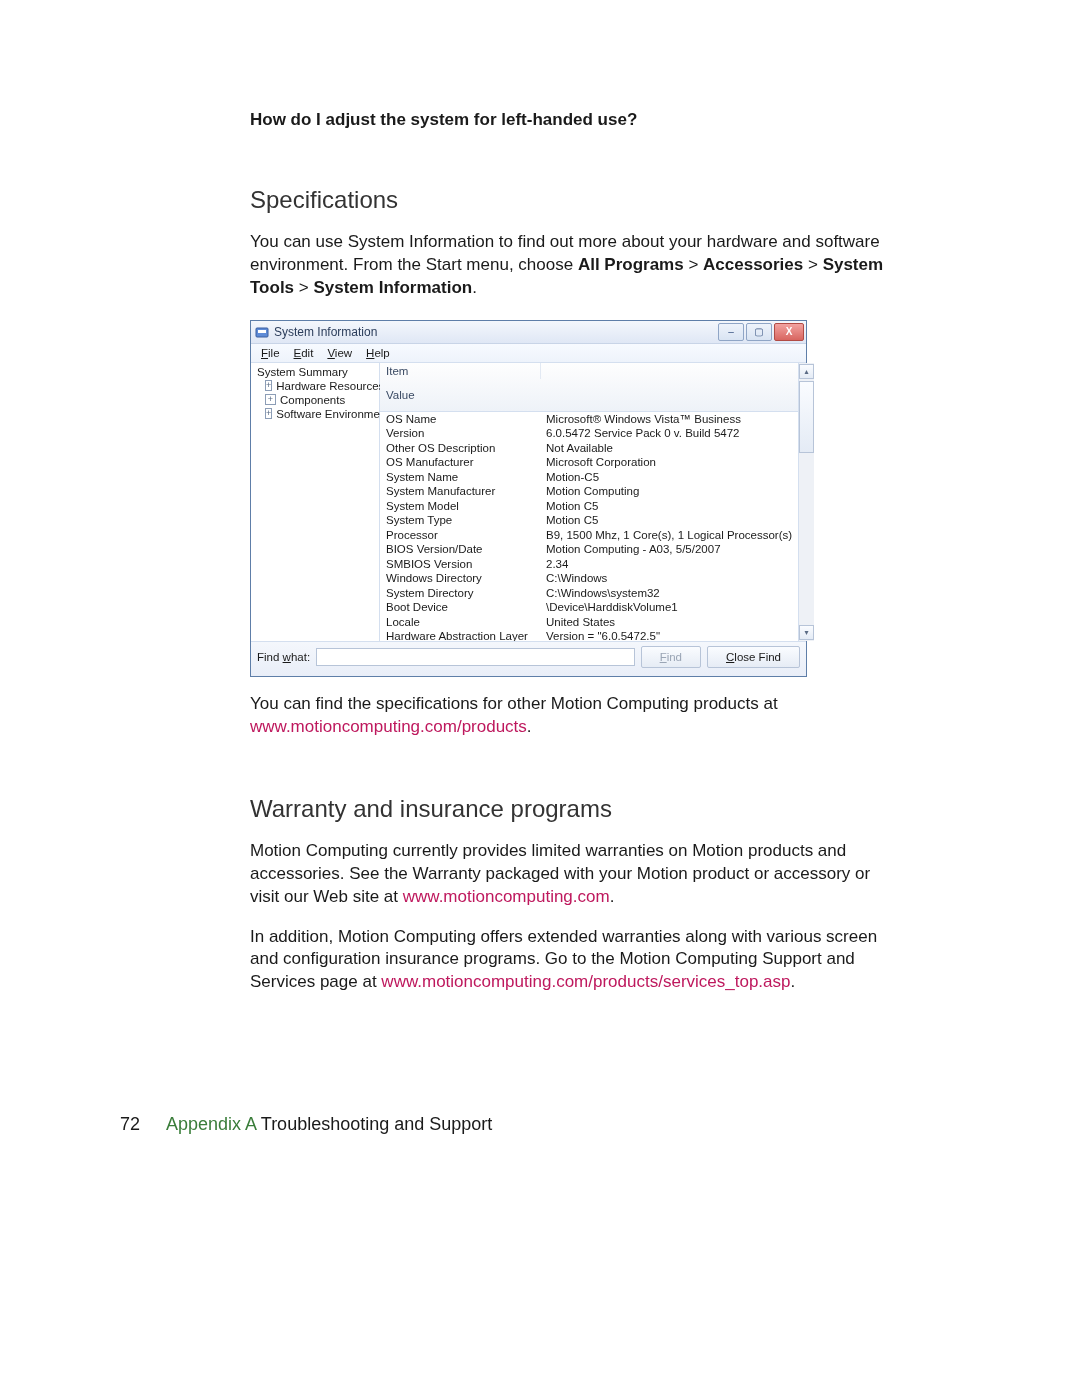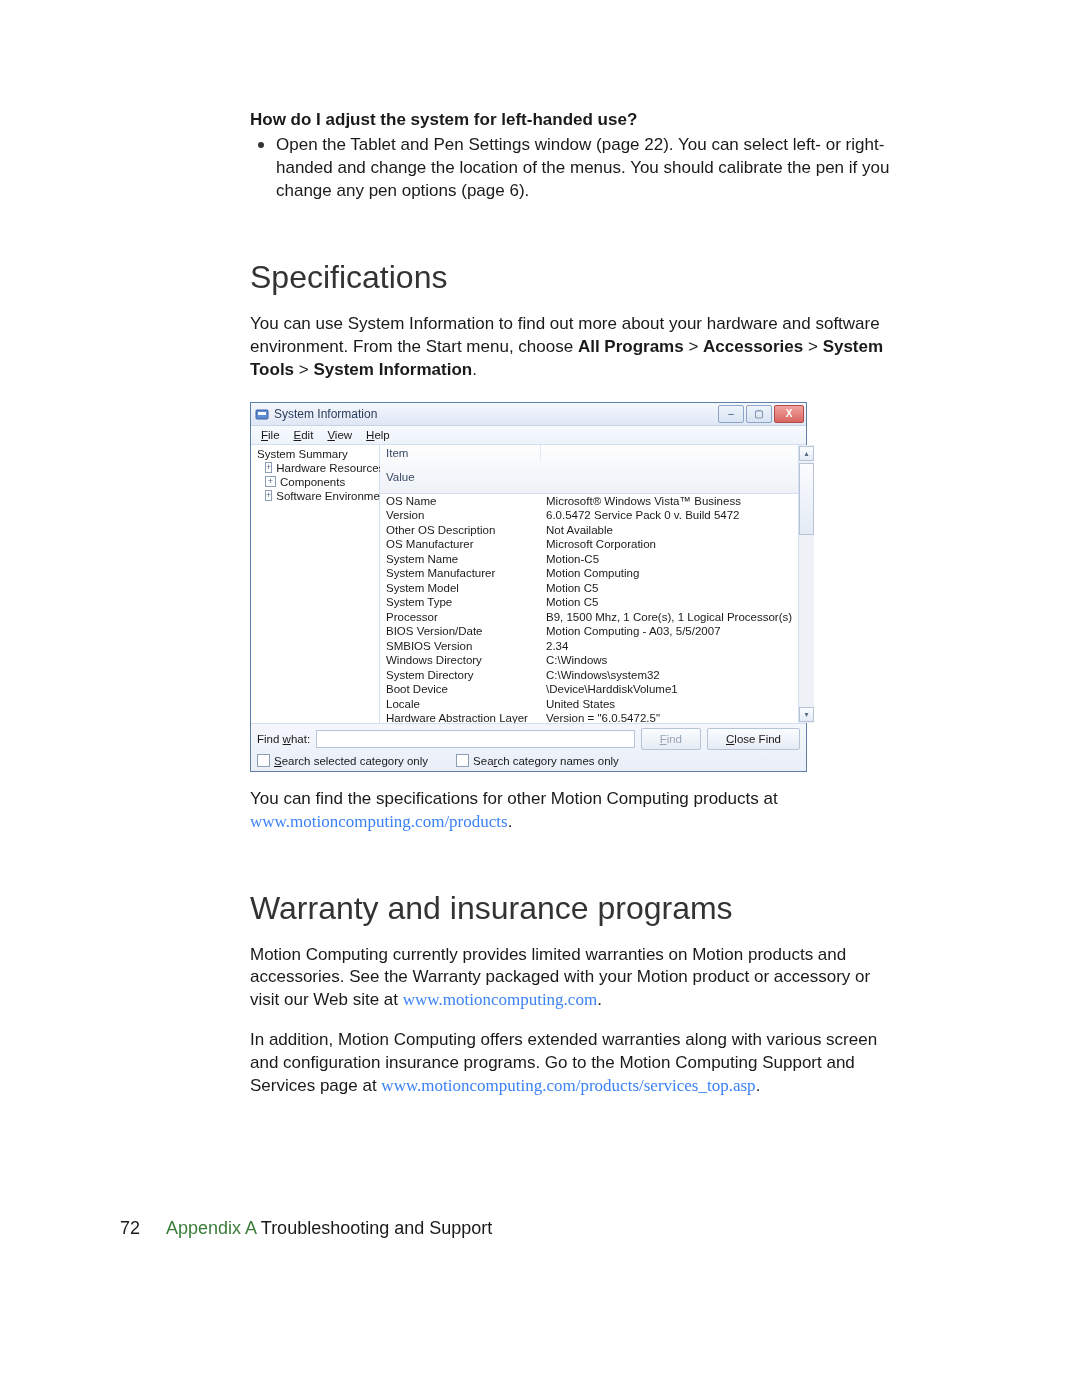--- a/index.html
+++ b/index.html
@@ -32,27 +32,27 @@
     flex-shrink: 0;
     margin-left: 8px;
   }
   .body-text {
     font-size: 17px;
     line-height: 1.35;
   }
   h1.section {
     font-family: "Myriad Pro", "Segoe UI Light", "Helvetica Neue", Arial, sans-serif;
     font-weight: 400;
-    font-size: 32px;
+    font-size: 24px;
     color: #333;
     margin: 56px 0 6px 0;
     letter-spacing: 0px;
   }
   .bold { font-weight: 700; }
-  .link { color: #3b82f6; text-decoration: none; font-family: Liberation Serif, serif; }
+  .link { color: #be185d; text-decoration: none; }
   .after-fig { margin-top: 16px; }
 
   
   .sysinfo-window {
     width: 557px;
     margin: 20px 0 0 0;
     border: 1px solid #5e7ea8;
     font-family: "Segoe UI", Tahoma, sans-serif;
     font-size: 11.5px;
     color: #1a1a1a;
@@ -249,24 +249,20 @@
   .appendix-label { color: #3a7d3a; }
   .appendix-rest { color: #1a1a1a; }
 </style>
 </head>
 <body>
 
 <div class="page">
 
   <div>
     <p class="q-heading">How do I adjust the system for left-handed use?</p>
-    <div class="bullet-block">
-      <span class="bullet-dot"></span>
-      <span class="body-text">Open the Tablet and Pen Settings window (page 22). You can select left- or right-handed and change the location of the menus. You should calibrate the pen if you change any pen options (page 6).</span>
-    </div>
   </div>
 
   <h1 class="section">Specifications</h1>
   <p class="body-text">
     <span>You can use System Information to find out more about your hardware and software environment. From the Start menu, choose </span><span class="bold">All Programs</span><span> &gt; </span><span class="bold">Accessories</span><span> &gt; </span><span class="bold">System Tools</span><span> &gt; </span><span class="bold">System Information</span><span>.</span>
   </p>
 
   <div class="sysinfo-window">
     <div class="titlebar">
       <span class="title-icon">
@@ -409,24 +405,20 @@
         <span class="find-input"></span>
         <span class="find-btn disabled">
             <span class="u">F</span>
             <span>ind</span>
           </span>
         <span class="find-btn">
             <span class="u">C</span>
             <span>lose Find</span>
           </span>
       </div>
-      <div class="find-row2">
-        <span><span class="chk"></span><span class="u">S</span><span>earch selected category only</span></span>
-        <span><span class="chk"></span><span>Sea</span><span class="u">r</span><span>ch category names only</span></span>
-      </div>
     </div>
   </div>
 
   <p class="body-text after-fig">
     <span>You can find the specifications for other Motion Computing products at </span><a class="link">www.motioncomputing.com/products</a><span>.</span>
   </p>
 
   <h1 class="section">Warranty and insurance programs</h1>
   <p class="body-text">
     <span>Motion Computing currently provides limited warranties on Motion products and accessories. See the Warranty packaged with your Motion product or accessory or visit our Web site at </span><a class="link">www.motioncomputing.com</a><span>.</span>

